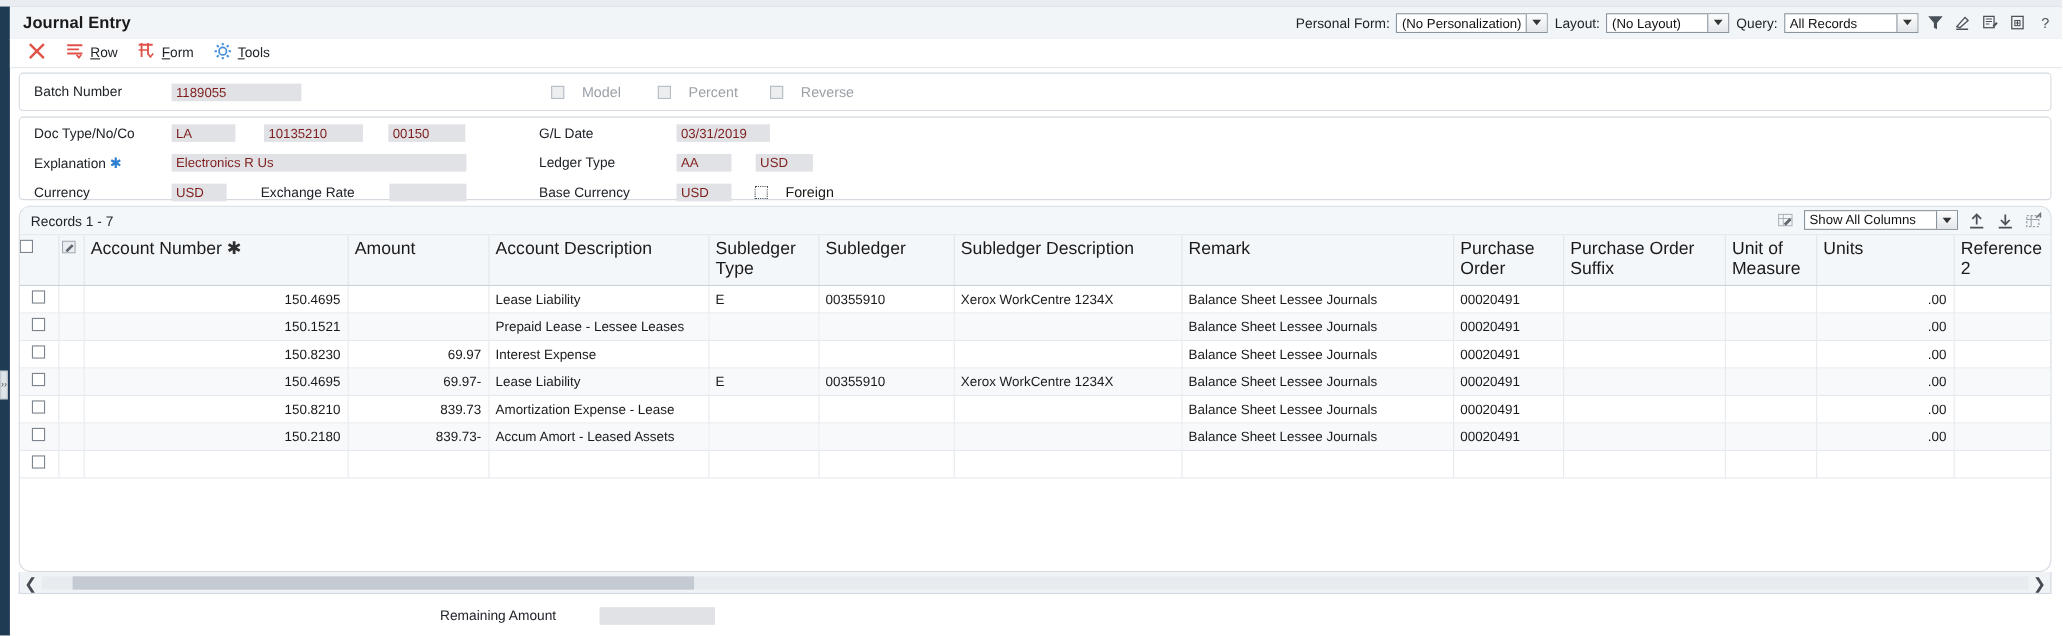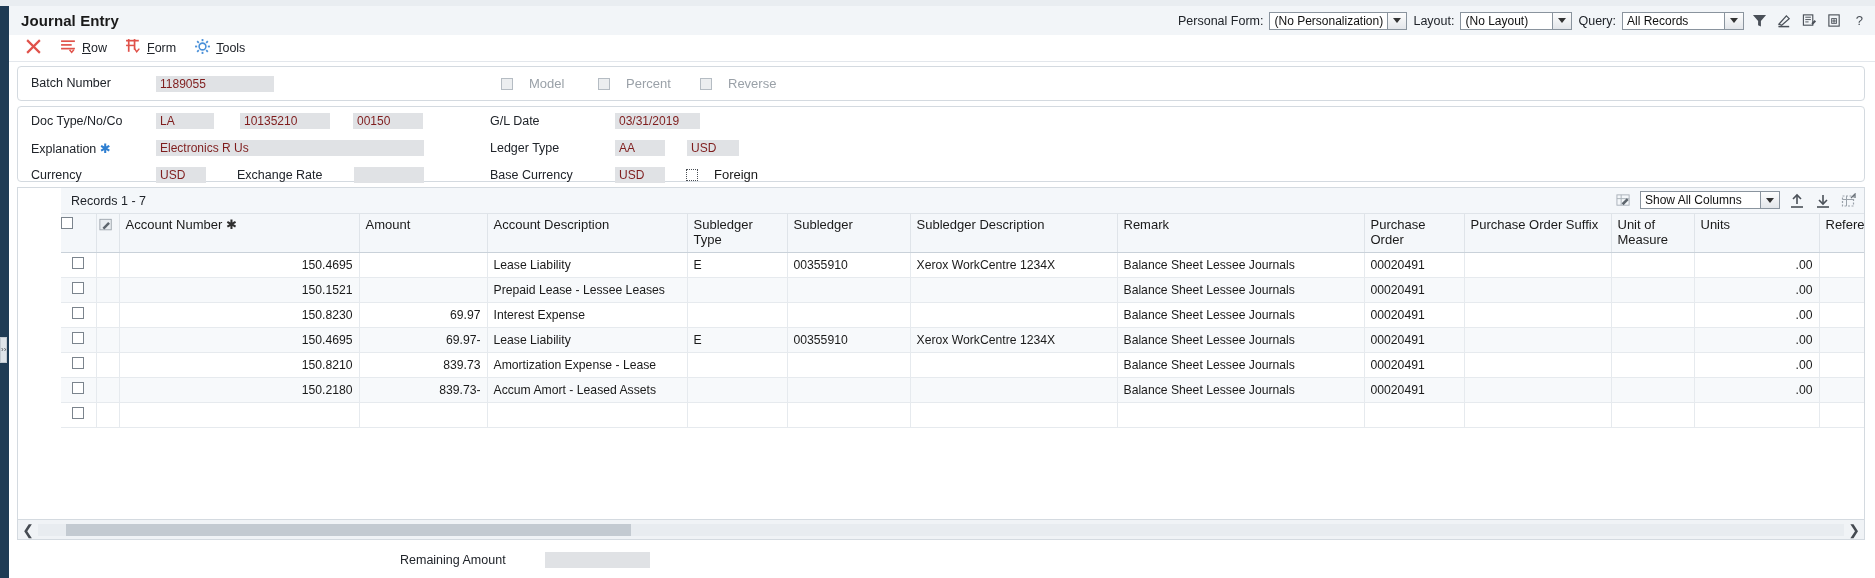--- a/index.html
+++ b/index.html
@@ -115,42 +115,41 @@
     width: 12px; height: 12px; box-sizing: border-box;
     border: 1px solid #b5bcc3; background: #eceef0;
   }
   .cbox.dotted { border: 1px dotted #4a4f55; background: #ffffff; }
   .cb-dim { color: #9aa1a8; }
   
   #grid-wrap {
     position: absolute; left: 17px; right: 10px; top: 187px;
     height: 333px;
     border: 1px solid #d4dae0;
-    border-radius: 0;
+    border-radius: 11px;
     box-sizing: border-box;
     background: #fff;
     overflow: hidden;
-    padding-left: 43px;
   }
   .gridbar {
     height: 25px; background: #f4f7fa;
     border-bottom: 1px solid #dfe4e9;
     display: flex; align-items: center;
     padding: 0 6px 0 10px;
     font-size: 12.5px; color: #20242a;
   }
   .gridbar .right { margin-left: auto; display: flex; align-items: flex-start; gap: 7px; }
   .sel.w-cols { width: 140px; height: 18px;}
   table.grid { border-collapse: collapse; width: 100%; table-layout: fixed; }
   table.grid th {
     background: #f4f7fa;
     border-right: 1px solid #dfe4e9;
     border-bottom: 1px solid #c9d1d9;
     font-weight: normal;
-    font-size: 13px;
+    font-size: 16px;
     color: #1a1a1a;
     text-align: left;
     padding: 4px 6px;
     vertical-align: top;
     height: 32px;
     box-sizing: border-box;
     line-height: 1.15;
   }
   table.grid td {
     border-right: 1px solid #e6eaee;

